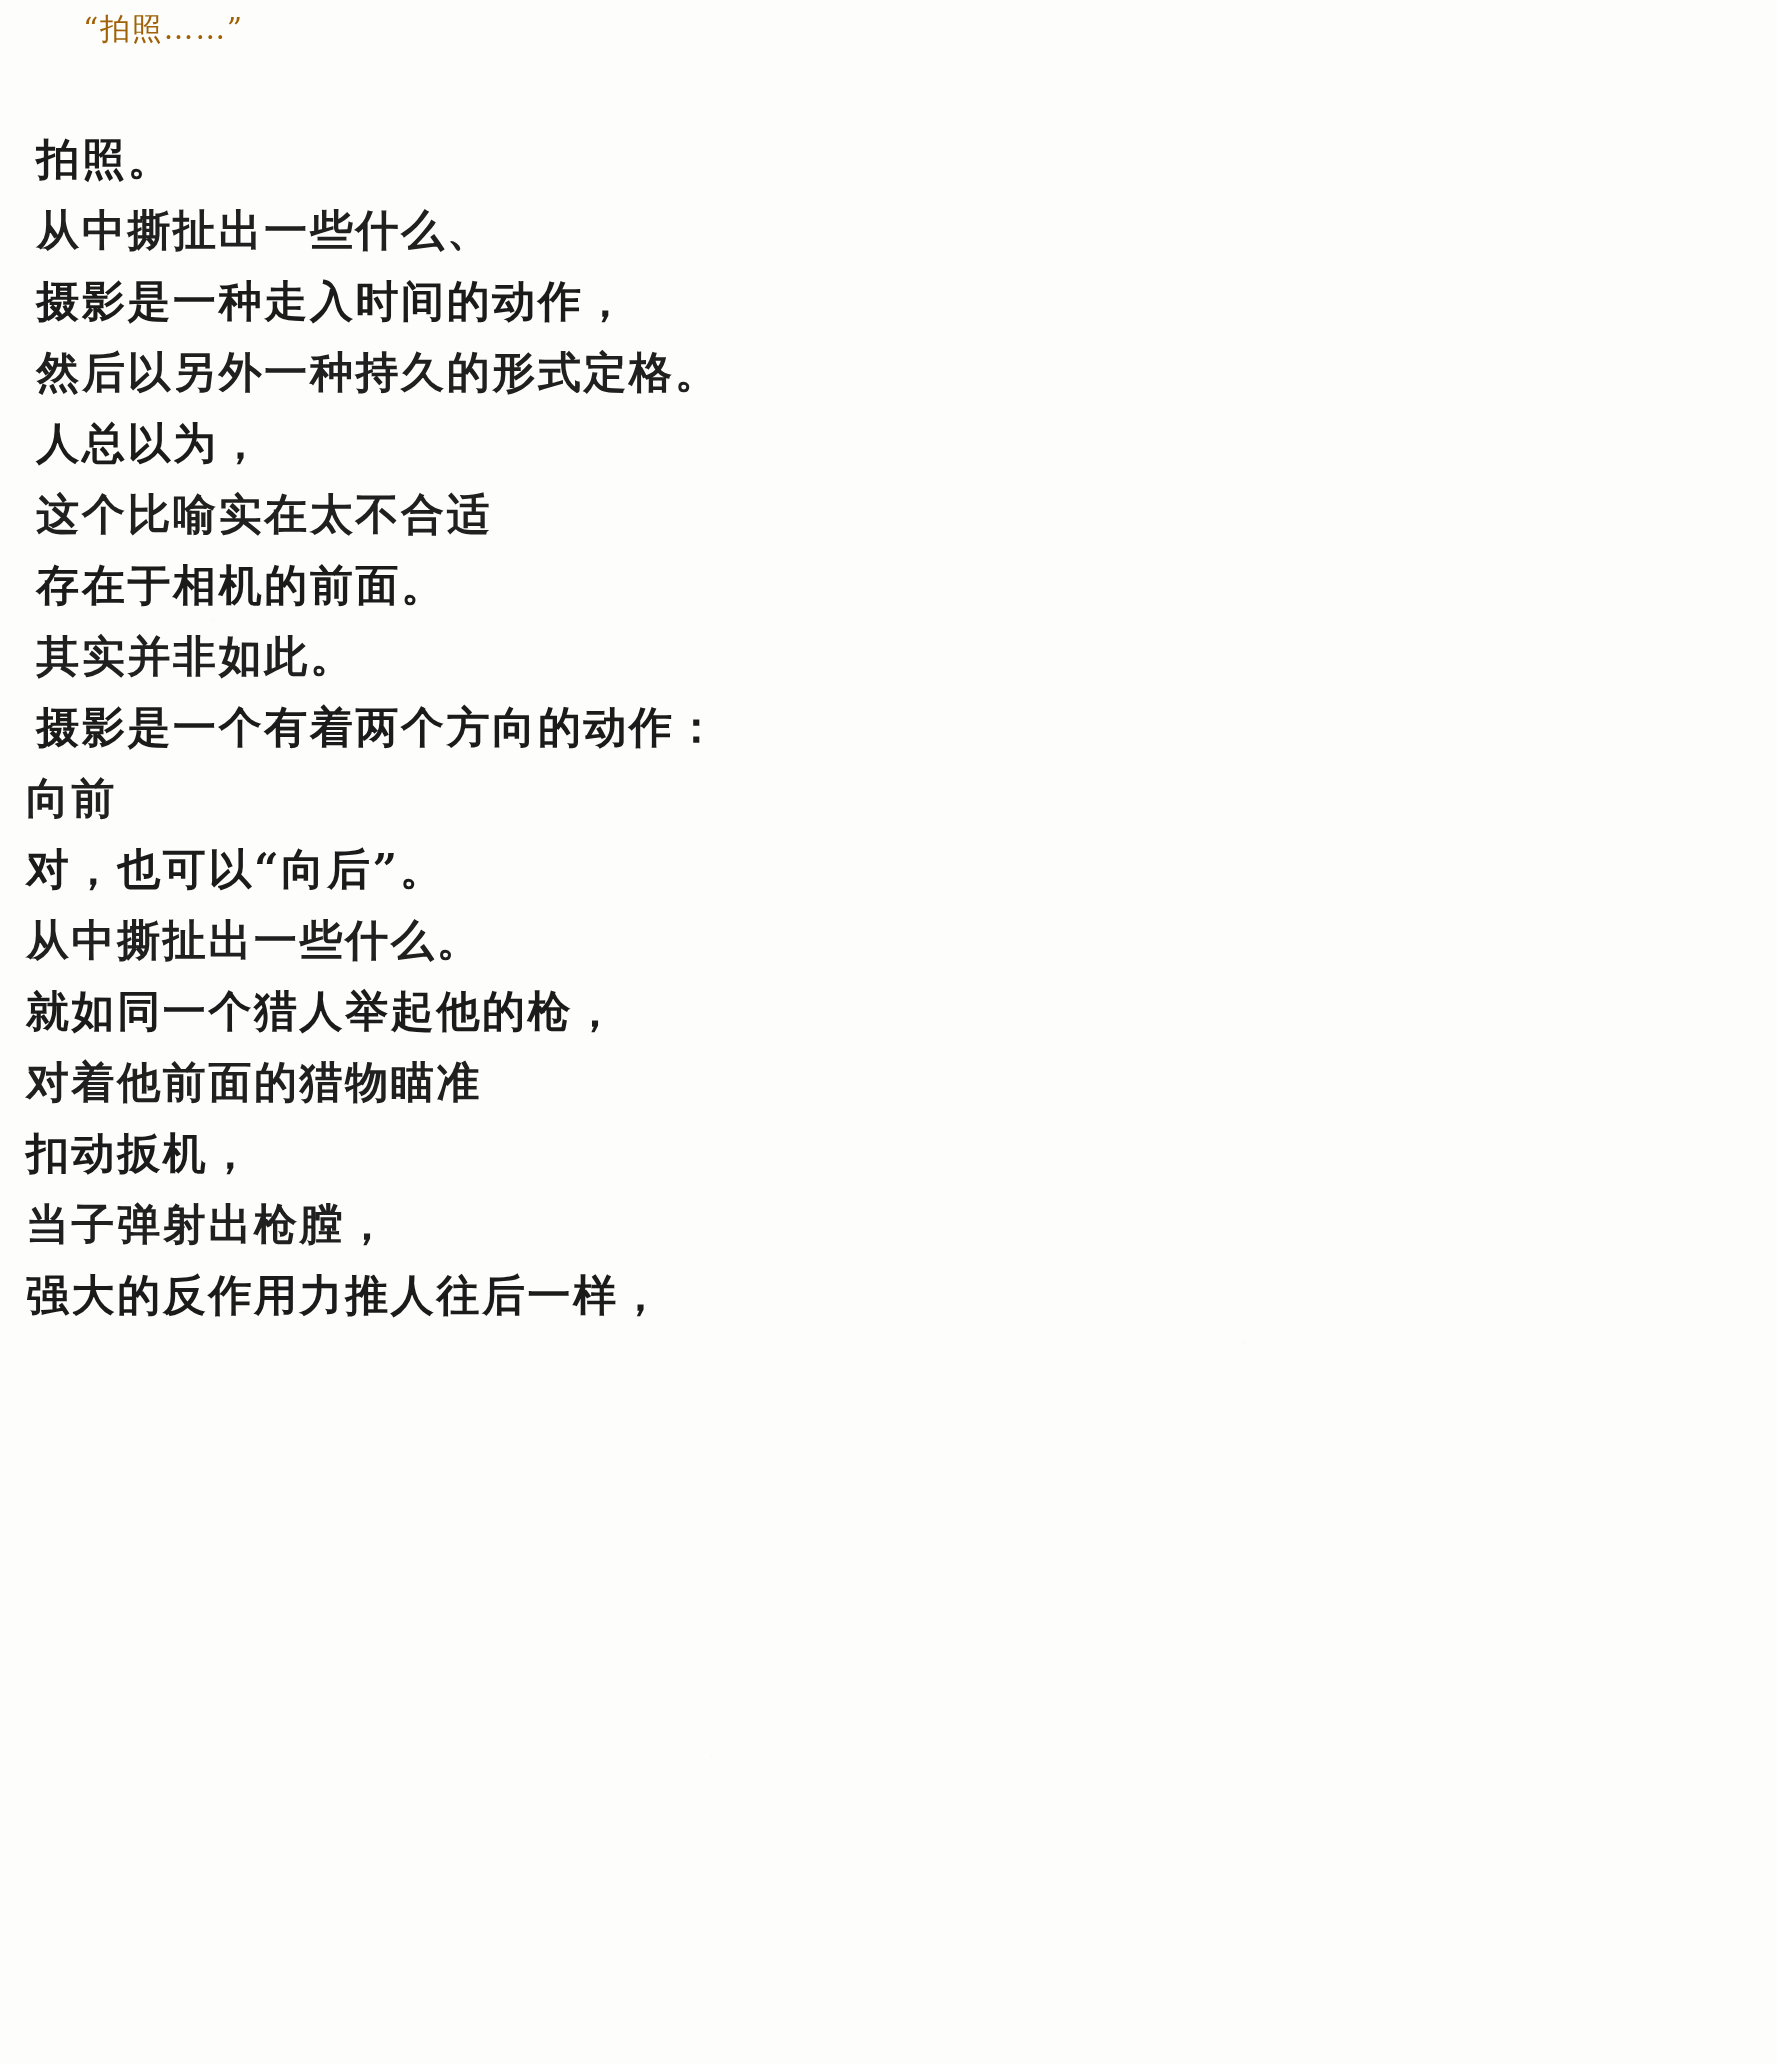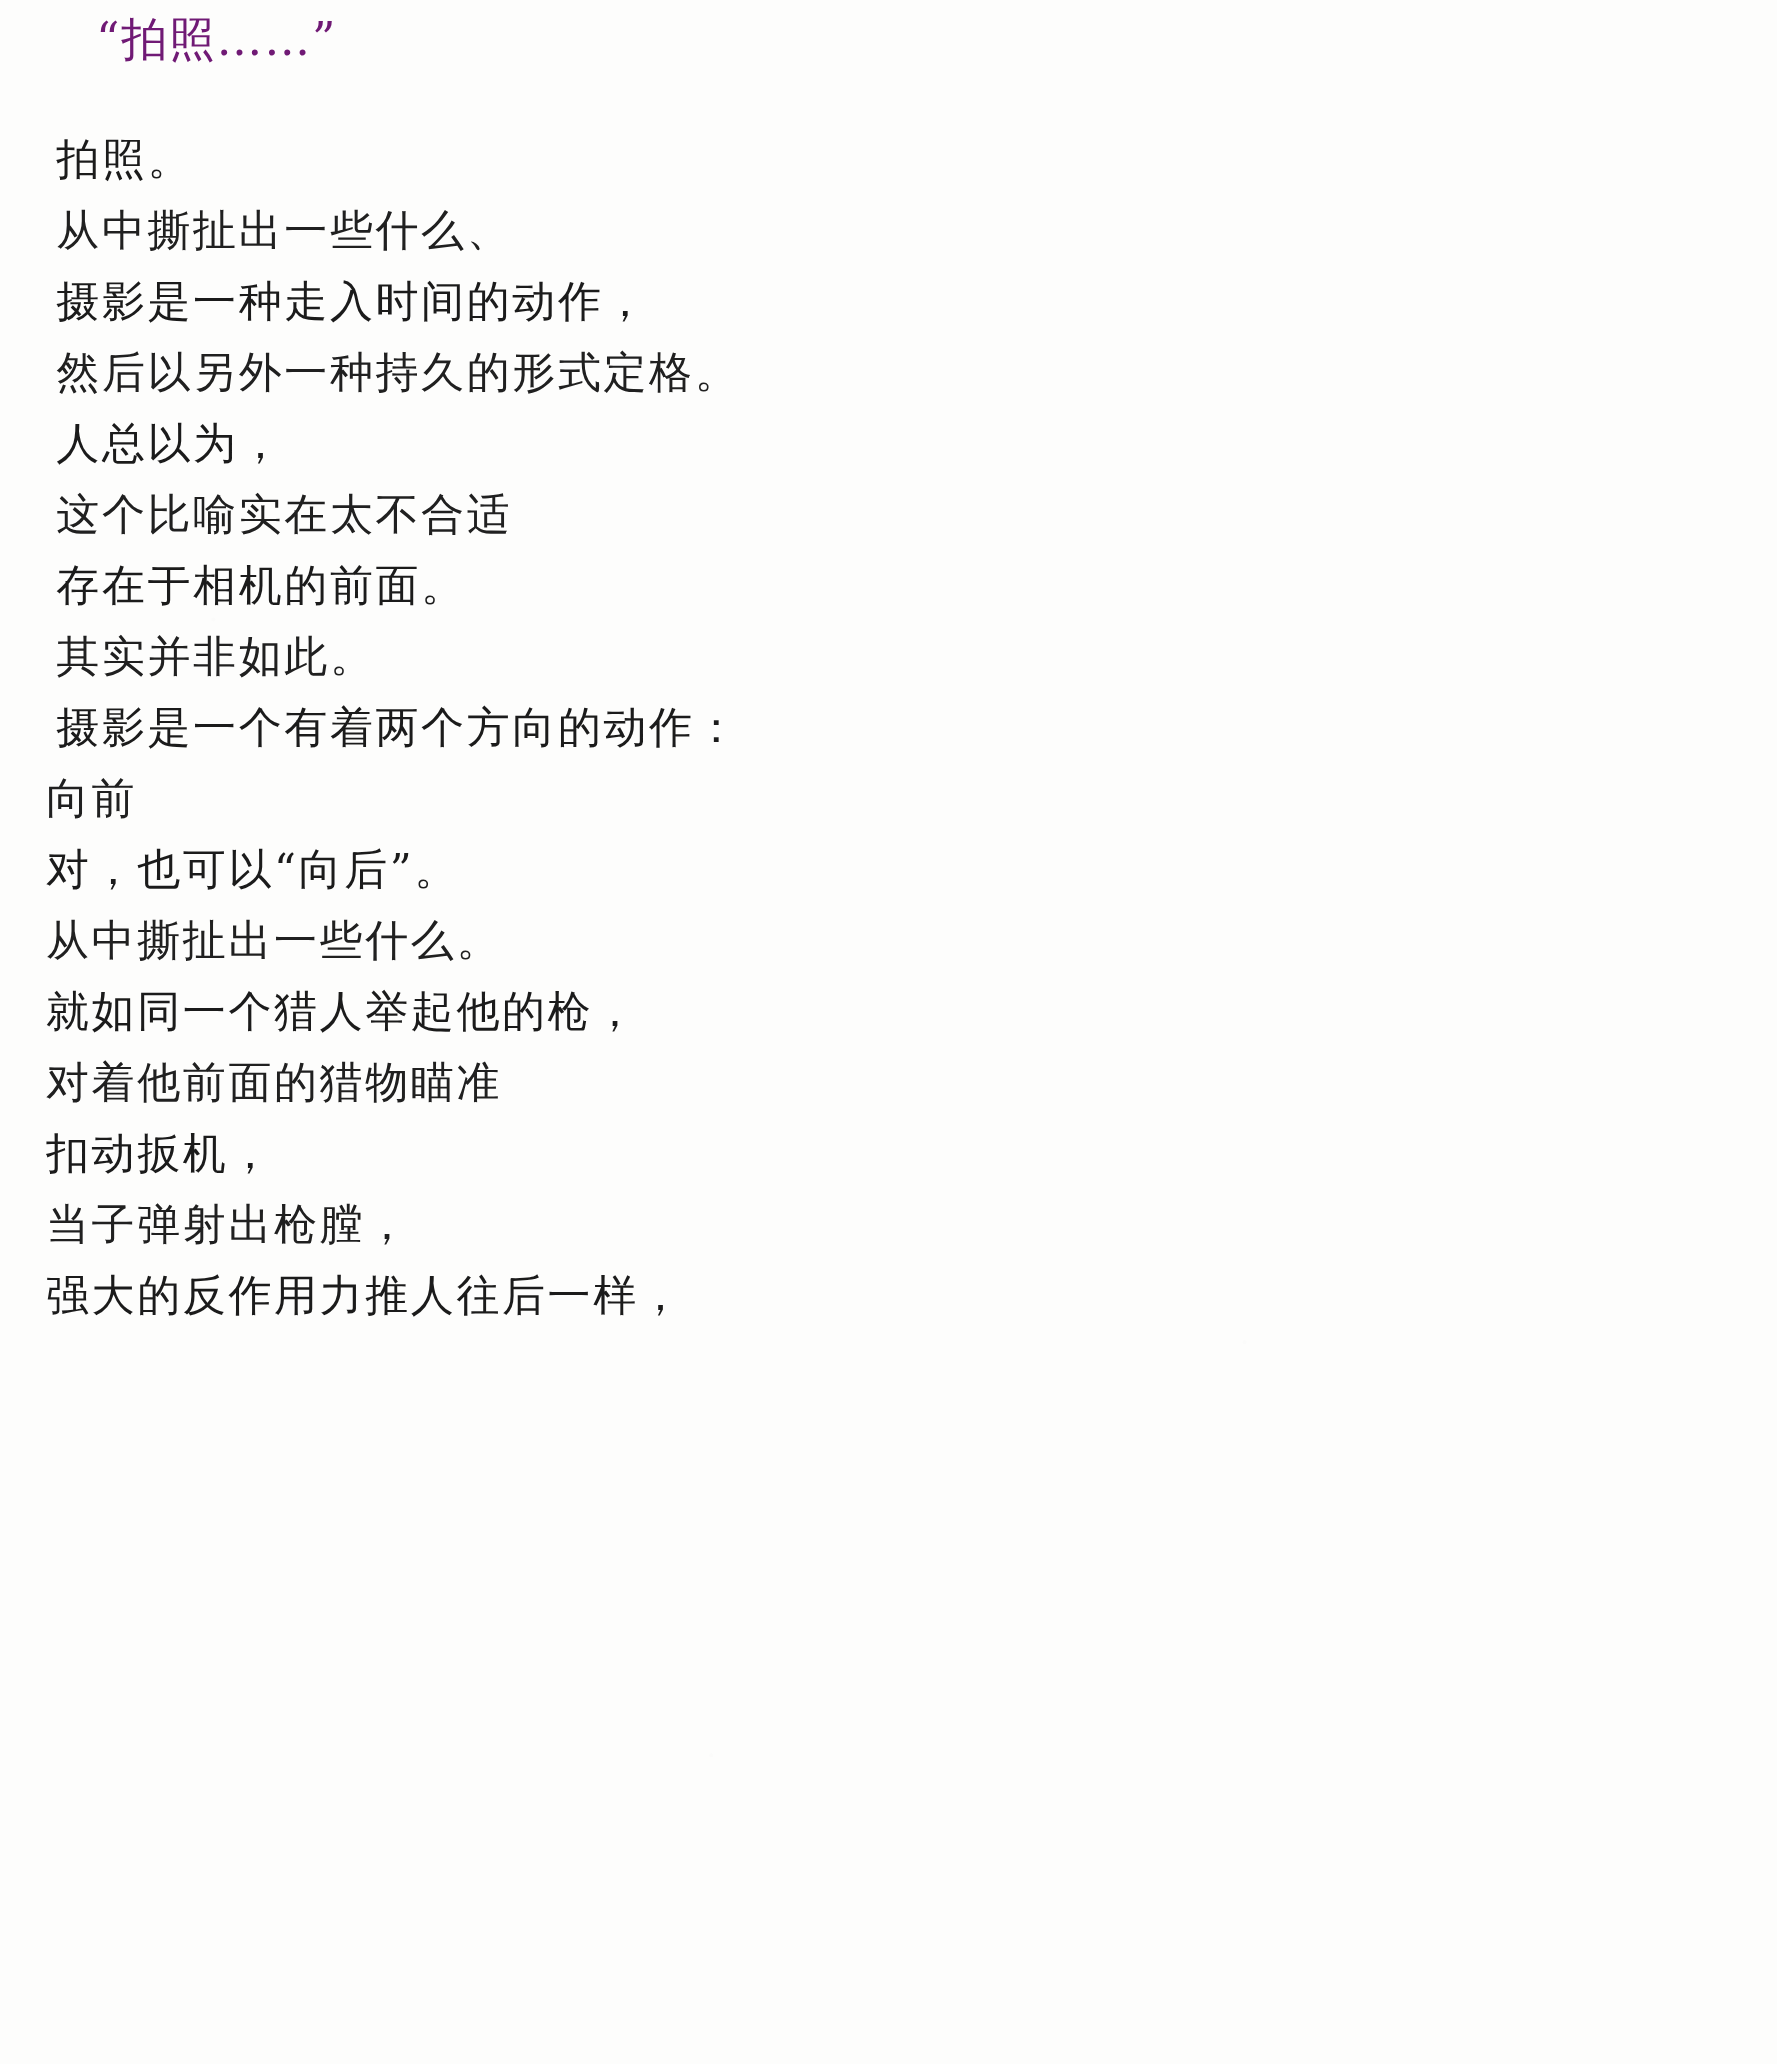--- a/index.html
+++ b/index.html
@@ -27,32 +27,33 @@
     inset: 0;
     pointer-events: none;
     background:
       radial-gradient(circle at 12% 30%, rgba(0,0,0,0.012) 0 1.7px, transparent 2.6px),
       radial-gradient(circle at 70% 65%, rgba(0,0,0,0.012) 0 1.7px, transparent 2.6px),
       radial-gradient(circle at 40% 85%, rgba(0,0,0,0.01) 0 1.7px, transparent 2.6px);
     opacity: .8;
   }
   .heading {
     position: absolute;
-    left: 96px;
+    left: 83px;
     top: 8.6px;
-    font-size: 46px;
+    font-size: 30px;
     letter-spacing: 1.7px;
-    color: #701a75;
+    color: #a16207;
     white-space: nowrap;
   }
   .poem {
     position: absolute;
-    left: 46px;
+    left: 26px;
     top: 138px;
     width: 1635px;
+    font-weight: bold;
   }
   .line {
     font-size: 43px;
     line-height: 1.0;
     height: 71px;
     color: #1c1c1c;
     letter-spacing: 2.6px;
     white-space: nowrap;
     padding-left: 0;
   }

